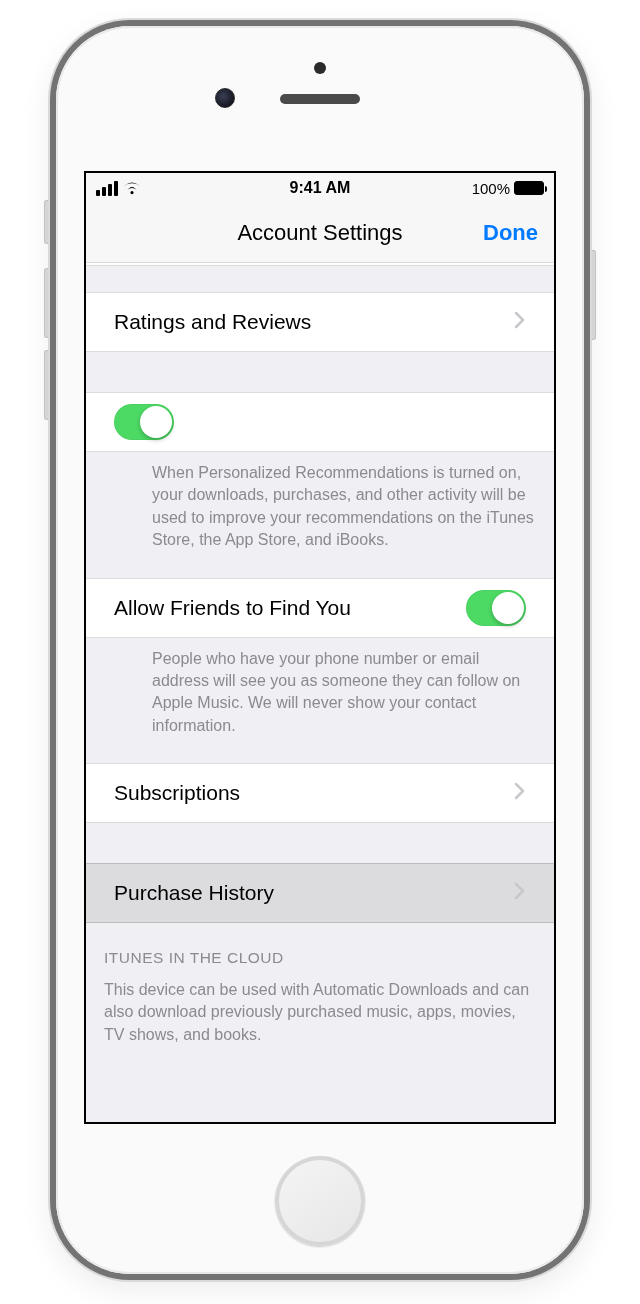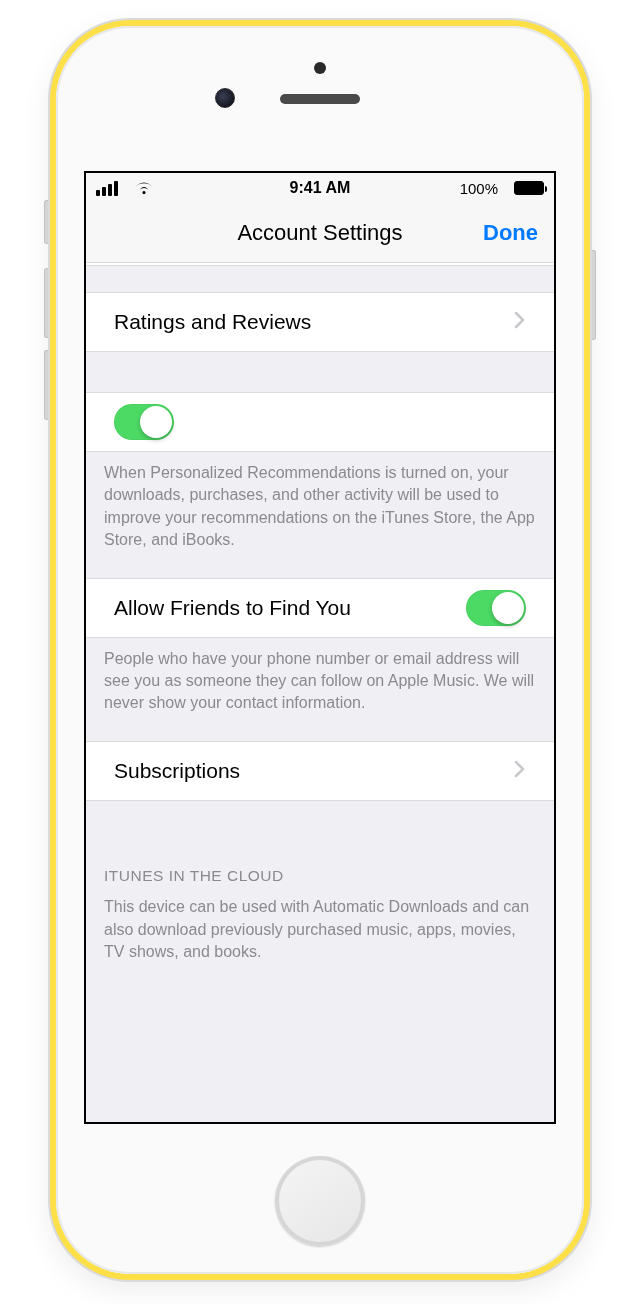--- a/index.html
+++ b/index.html
@@ -10,21 +10,21 @@
     height: 1304px;
     position: relative;
   }
   
   .phone {
     position: absolute;
     left: 50px;
     top: 20px;
     width: 540px;
     height: 1260px;
-    background: #fde047;
+    background: #737373;
     border-radius: 80px;
     box-shadow: 0 0 0 2px #d9d9d9, 0 10px 30px rgba(0,0,0,0.08);
   }
   .phone-inner {
     position: absolute;
     left: 6px; top: 6px; right: 6px; bottom: 6px;
     border-radius: 74px;
     background: #fafafa;
     box-shadow: inset 0 0 0 2px #e8e8e8;
   }
@@ -91,21 +91,21 @@
     display: flex;
     align-items: center;
     justify-content: space-between;
     padding: 0 10px;
     font-size: 15.5px;
     font-weight: 600;
     background: #f7f7f8;
     color: #000;
   }
   .status-left, .status-right {
-    display: flex; align-items: center; gap: 16px;
+    display: flex; align-items: center; gap: 4px;
     width: 120px;
   }
   .status-right { justify-content: flex-end; }
   .status-time { flex: 1; text-align: center; font-weight: 600; font-size: 16px;}
   .signal-bars { display: flex; align-items: flex-end; gap: 2px; }
   .signal-bars span { width: 4px; background:#000; border-radius:1px; }
   .signal-bars span:nth-child(1){height:6px;}
   .signal-bars span:nth-child(2){height:9px;}
   .signal-bars span:nth-child(3){height:12px;}
   .signal-bars span:nth-child(4){height:15px;}
@@ -162,21 +162,21 @@
     font-size: 22px;
     margin-left: 8px;
   }
   .footer, .header-text {
     font-size: 16px;
     color: #8a8a8f;
     padding: 10px 18px 4px 18px;
     line-height: 1.4;
   }
   .header-text { text-transform: uppercase; font-size: 15.5px; padding-top: 24px; padding-bottom: 0; letter-spacing: 0.5px;}
-  .footer.tight-below { padding-bottom: 26px; }
+  .footer.tight-below { padding-bottom: 26px; margin-left: 48px; }
 
   
   .toggle {
     width: 60px; height: 36px;
     background: #4cd964;
     border-radius: 18px;
     position: relative;
     flex-shrink: 0;
     box-shadow: inset 0 0 0 1px rgba(0,0,0,0.04);
   }
@@ -273,20 +273,28 @@
           <div class="label">Subscriptions</div>
           <span class="chevron">
             <svg width="12" height="18" viewBox="0 0 12 18">
                 <path d="M2 2l7 7-7 7" stroke="#c7c7cc" stroke-width="2.5" fill="none" stroke-linecap="round" stroke-linejoin="round"></path>
               </svg>
           </span>
         </div>
 
         <div class="group-gap"></div>
 
+        <div class="row highlight">
+          <div class="label">Purchase History</div>
+          <span class="chevron">
+            <svg width="12" height="18" viewBox="0 0 12 18">
+                <path d="M2 2l7 7-7 7" stroke="#c7c7cc" stroke-width="2.5" fill="none" stroke-linecap="round" stroke-linejoin="round"></path>
+              </svg>
+          </span>
+        </div>
 
         <div class="header-text">iTunes in the Cloud</div>
 
         <div class="footer">This device can be used with Automatic Downloads and can also download previously purchased music, apps, movies, TV shows, and books.</div>
 
       </div>
 
     </div>
   </div>
 </div>

